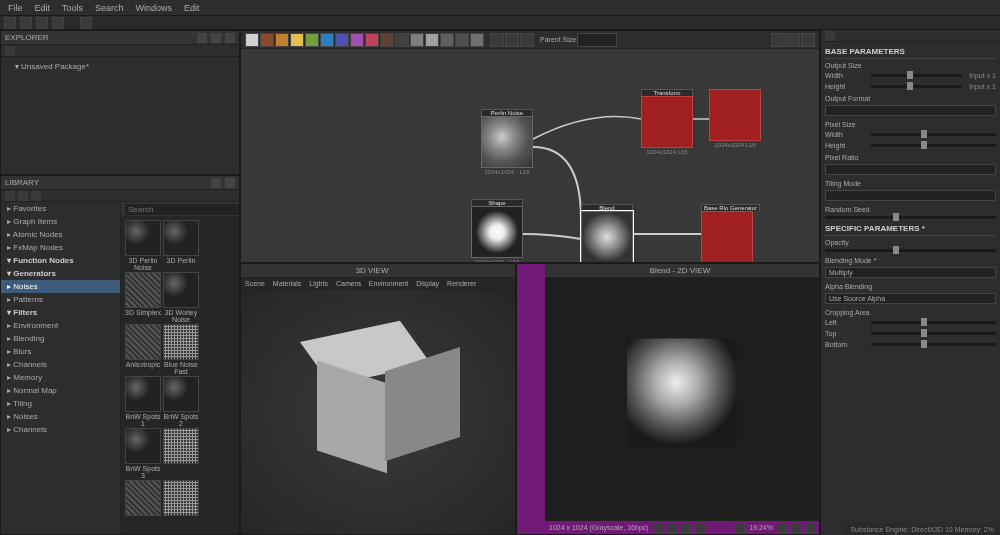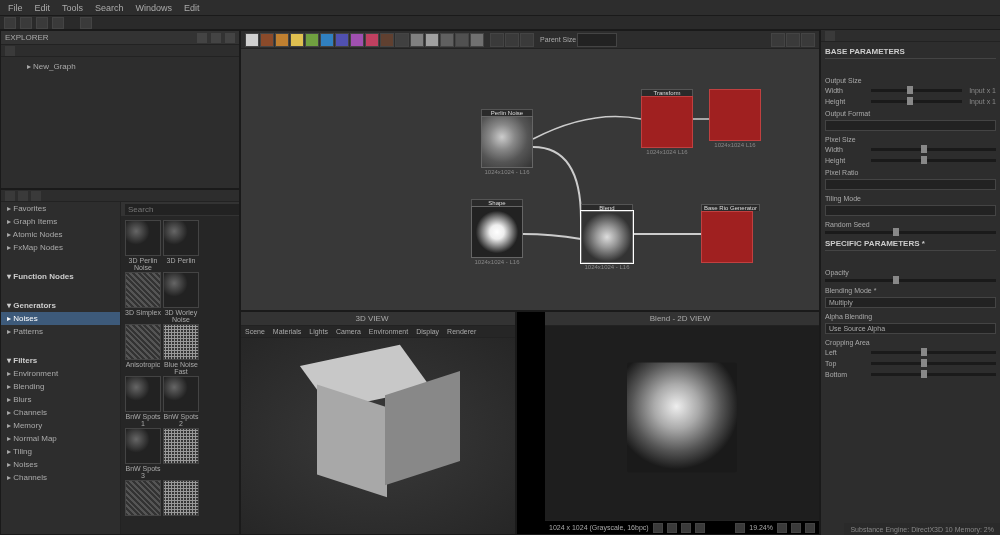--- a/index.html
+++ b/index.html
@@ -23,21 +23,21 @@
 .explorer { height:240px; }
 .explorer-body { flex:1; padding:4px 6px; font-size:8px; }
 .tree-item { padding:1px 0 1px 8px; }
 .tree-item.child { padding-left:20px; }
 .tri { display:inline-block; width:6px; }
 
 .library { flex:1; display:flex; }
 .lib-left { width:120px; border-right:1px solid #222; overflow:hidden; }
 .lib-right { flex:1; background:#262626; overflow:hidden; }
 .lib-cat { padding:2px 6px; font-size:8px; cursor:pointer; }
-.lib-cat.header { font-weight:bold; color:#ccc;margin-top:16px; }
+.lib-cat.header { font-weight:bold; color:#ccc; }
 .lib-cat.sel { background:#3d5a7a; color:#fff; }
 .lib-search { height:14px; background:#333; display:flex; align-items:center; padding:0 4px; }
 .lib-search input { flex:1; background:#222; border:none; color:#aaa; font-size:8px; padding:1px 3px; }
 .thumb-grid { display:flex; flex-wrap:wrap; gap:2px; padding:4px; }
 .thumb { width:36px; }
 .thumb-img { width:36px; height:36px; background:linear-gradient(135deg,#444 0%,#222 30%,#555 60%,#333 100%); border:1px solid #444; }
 .thumb-img.noise1 { background:radial-gradient(circle at 30% 30%,#666,#222 40%),radial-gradient(circle at 70% 60%,#555,#222 40%); }
 .thumb-img.noise2 { background:repeating-linear-gradient(45deg,#333 0 2px,#555 2px 4px); }
 .thumb-img.noise3 { background:radial-gradient(#999 1px,#222 1.5px); background-size:3px 3px; }
 .thumb-lbl { font-size:7px; text-align:center; line-height:1; padding-top:1px; height:14px; overflow:hidden; }
@@ -51,38 +51,38 @@
 .node { position:absolute; }
 .node-title { font-size:6px; color:#ddd; background:#2a2a2a; padding:0 2px; text-align:center; border:1px solid #555; border-bottom:none; }
 .node-body { width:52px; height:52px; border:1px solid #666; background:#333; position:relative; }
 .node-body.red { background:#a02020; border-color:#c04040; }
 .node-body.gradient { background:radial-gradient(circle at 40% 40%,#ccc,#888 30%,#555 60%,#333); }
 .node-body.shape { background:radial-gradient(circle at 50% 50%,#fff 0%,#eee 20%,#222 60%); }
 .node-body.blend { background:radial-gradient(circle at 50% 50%,#ddd 0%,#999 30%,#333 70%); }
 .node-footer { font-size:6px; color:#888; text-align:center; padding-top:1px; }
 .wire { position:absolute; pointer-events:none; }
 
-.bottom-row { height:224px; display:flex; }
+.bottom-row { height:272px; display:flex; }
 .view3d { flex:1; background:#262626; position:relative; border-right:1px solid #1a1a1a; }
 .view-head { height:14px; background:#333; display:flex; align-items:center; padding:0 4px; gap:4px; font-size:8px; border-bottom:1px solid #222; }
 .view-menu { height:12px; display:flex; align-items:center; padding:0 4px; gap:8px; font-size:7px; border-bottom:1px solid #222; }
 .view-body { flex:1; position:relative; background:radial-gradient(ellipse at center,#3a3a3a,#262626); }
 .cube { position:absolute; left:50%; top:50%; transform:translate(-50%,-55%); width:130px; height:130px; }
 .cube-top { position:absolute; width:100px; height:50px; background:#c8c8c8; transform:skewY(-12deg) skewX(32deg) translate(10px,-12px); }
 .cube-left { position:absolute; width:70px; height:90px; background:#a8a8a8; transform:skewY(18deg) translate(4px,30px); }
 .cube-right { position:absolute; width:75px; height:90px; background:#888; transform:skewY(-18deg) translate(72px,42px); }
 
-.view2d { flex:1; background:#000000; position:relative;padding-left:28px; }
+.view2d { flex:1; background:#701a75; position:relative;padding-left:28px; }
 .view2d-body { flex:1; position:relative; background:#1e1e1e; }
 .sphere2d { position:absolute; left:50%; top:50%; transform:translate(-50%,-55%); width:110px; height:110px; background:radial-gradient(circle at 45% 40%,#eee 0%,#aaa 25%,#555 50%,#1a1a1a 70%); border-radius:2px; }
 .view-status { height:14px; display:flex; align-items:center; padding:0 4px; gap:4px; font-size:7px; border-top:1px solid #222; }
 .vs-btn { width:10px; height:10px; background:#3a3a3a; border:1px solid #444; }
 
 .prop-body { flex:1; overflow:hidden; padding:2px 4px; }
-.prop-section { font-size:8px; font-weight:bold; color:#ccc; padding:3px 0 2px; border-bottom:1px solid #444; margin-bottom:17px; }
+.prop-section { font-size:8px; font-weight:bold; color:#ccc; padding:3px 0 2px; border-bottom:1px solid #444; margin-bottom:2px; }
 .prop-row { display:flex; align-items:center; padding:2px 0; gap:4px; font-size:7px; }
 .prop-row .lbl { width:42px; }
 .prop-row .slider { flex:1; height:3px; background:#1a1a1a; position:relative; }
 .prop-row .slider::after { content:""; position:absolute; width:6px; height:8px; background:#888; top:-3px; left:40%; }
 .prop-row .val { width:30px; text-align:right; color:#888; }
 .prop-dd { flex:1; background:#222; border:1px solid #444; padding:1px 3px; font-size:7px; }
 
 .statusbar { position:absolute; bottom:0; right:0; height:12px; padding:0 6px; font-size:7px; color:#888; display:flex; align-items:center; background:#2a2a2a; }
 
 
@@ -120,25 +120,30 @@
       <div class="panel-head">
         <span class="title">EXPLORER</span>
         <div class="icn"></div>
         <div class="icn"></div>
         <div class="icn"></div>
       </div>
       <div class="panel-sub">
         <div class="icn"></div>
       </div>
       <div class="explorer-body">
-        <div class="tree-item child"><span class="tri">▸</span><span>New_Graph</span></div>
+        <div class="tree-item"><span class="tri">▾</span><span>Unsaved Package*</span></div>
       </div>
     </div>
 
     <div class="panel" style="flex:1">
+      <div class="panel-head">
+        <span class="title">LIBRARY</span>
+        <div class="icn"></div>
+        <div class="icn"></div>
+      </div>
       <div class="panel-sub">
         <div class="icn"></div>
         <div class="icn"></div>
         <div class="icn"></div>
       </div>
       <div class="library">
         <div class="lib-left" id="lib-cats">
             <div class="lib-cat">▸ Favorites</div>
             <div class="lib-cat">▸ Graph Items</div>
             <div class="lib-cat">▸ Atomic Nodes</div>

